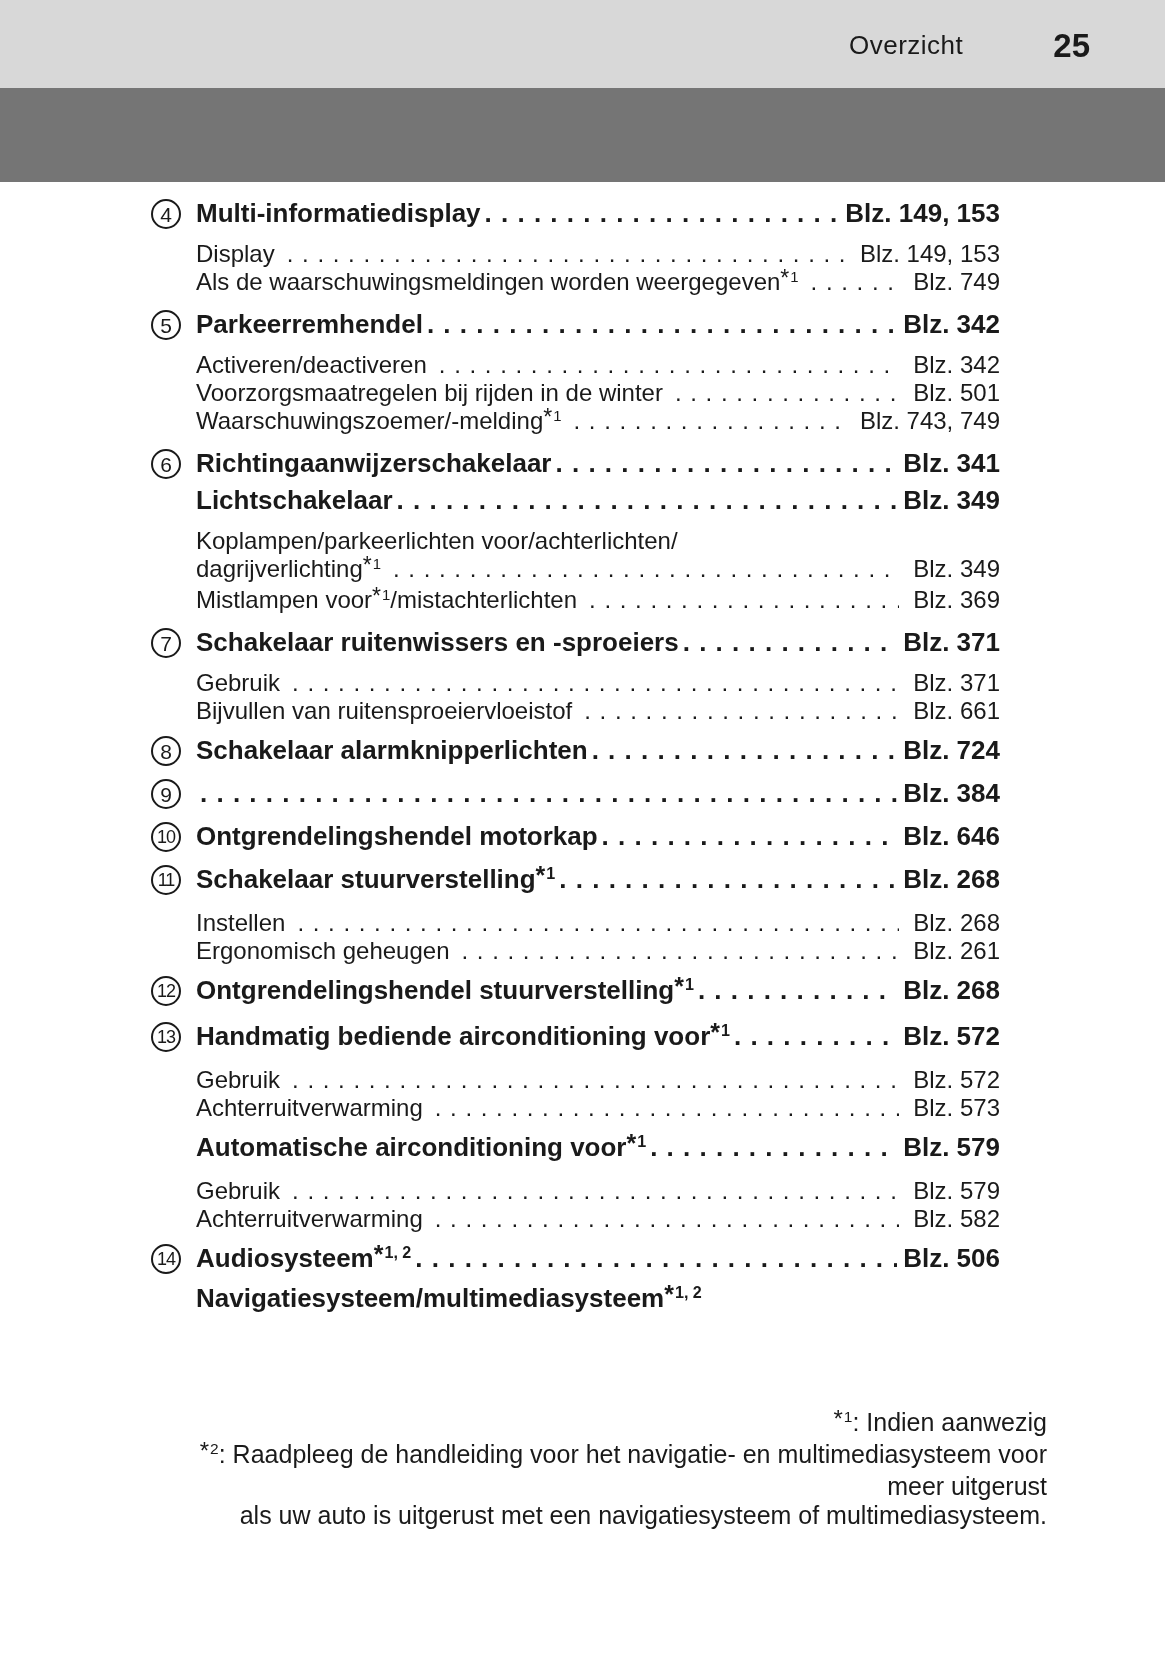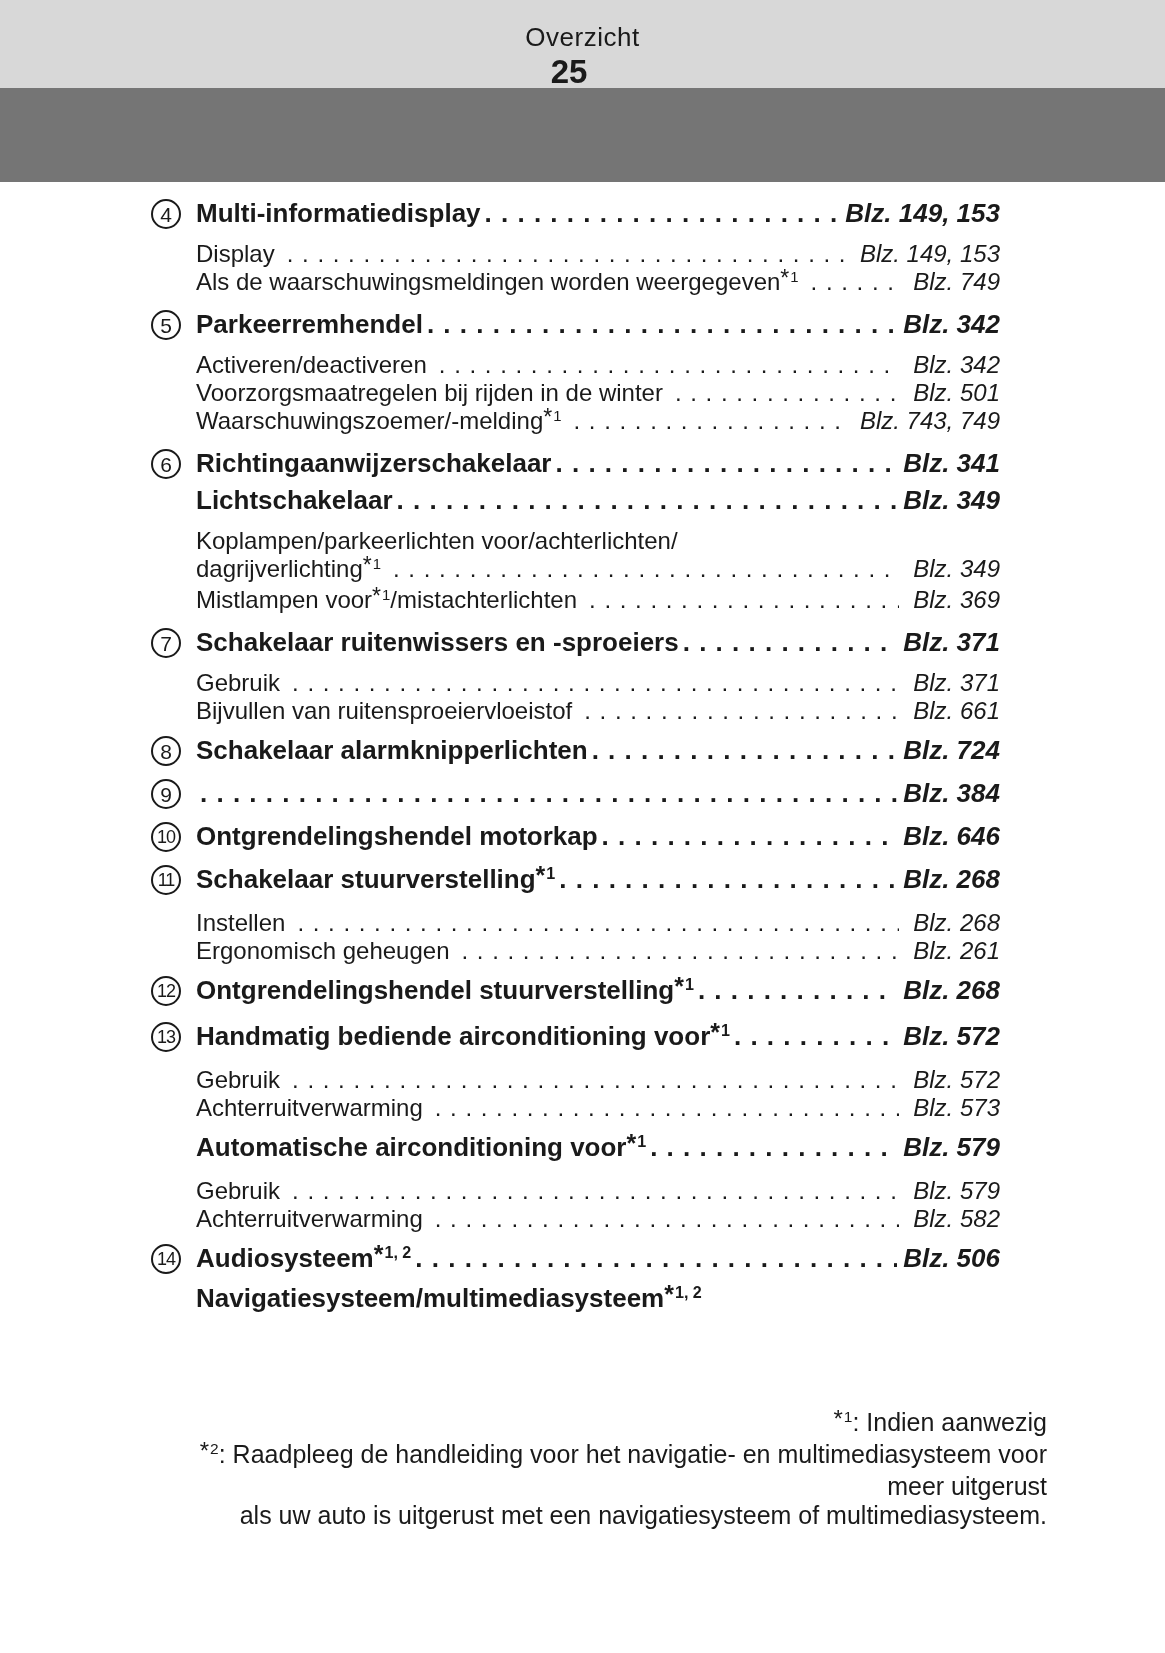--- a/index.html
+++ b/index.html
@@ -10,24 +10,24 @@
     background:#ffffff;
     overflow:hidden;
     font-family:"Liberation Sans", sans-serif;
     color:#1a1a1a;
   }
 
   
   .header {
     position:absolute; top:0; left:0; right:0; height:91px;
     background:#d8d8d8;
-    display:flex; align-items:center; justify-content:flex-end;flex-direction:column;
+    display:flex; align-items:center; justify-content:flex-end;
   }
   .header .section-label { font-size:26px; letter-spacing:0.5px; }
-  .header .page-number  { font-size:33px; font-weight:bold; margin-left:90px; margin-right:117px; }
+  .header .page-number  { font-size:33px; font-weight:bold; margin-left:90px; margin-right:75px; }
 
   
   .banner {
     position:absolute; top:88px; left:0; right:0; height:94px;
     background:#757575;
   }
 
   
   .toc { position:absolute; top:197px; left:196px; width:804px; }
   .row { display:flex; align-items:baseline; position:relative; }
@@ -47,21 +47,21 @@
 
   .label { white-space:nowrap; }
   .dots {
     flex:1 1 auto; overflow:hidden; white-space:nowrap;
     margin:0 6px 0 4px; min-width:10px;
     letter-spacing:1px;
   }
   .dots::after {
     content:". . . . . . . . . . . . . . . . . . . . . . . . . . . . . . . . . . . . . . . . . . . . . . . . . . . . . . . . . . . . . . . . . . . . . . . . . . . . . . . .";
   }
-  .pageref { flex:0 0 auto; white-space:nowrap;font-style:italic; }
+  .pageref { flex:0 0 auto; white-space:nowrap; }
 
   .sup { font-size:0.62em; position:relative; top:-0.55em; white-space:nowrap; }
   .sup .ast { font-size:1.55em; position:relative; top:0.18em; margin-right:1px; }
 
   
   .footnotes {
     position:absolute; top:1408px; right:118px; left:150px;
     text-align:right; font-size:25px; line-height:29px;
   }
   .fn1 { }

